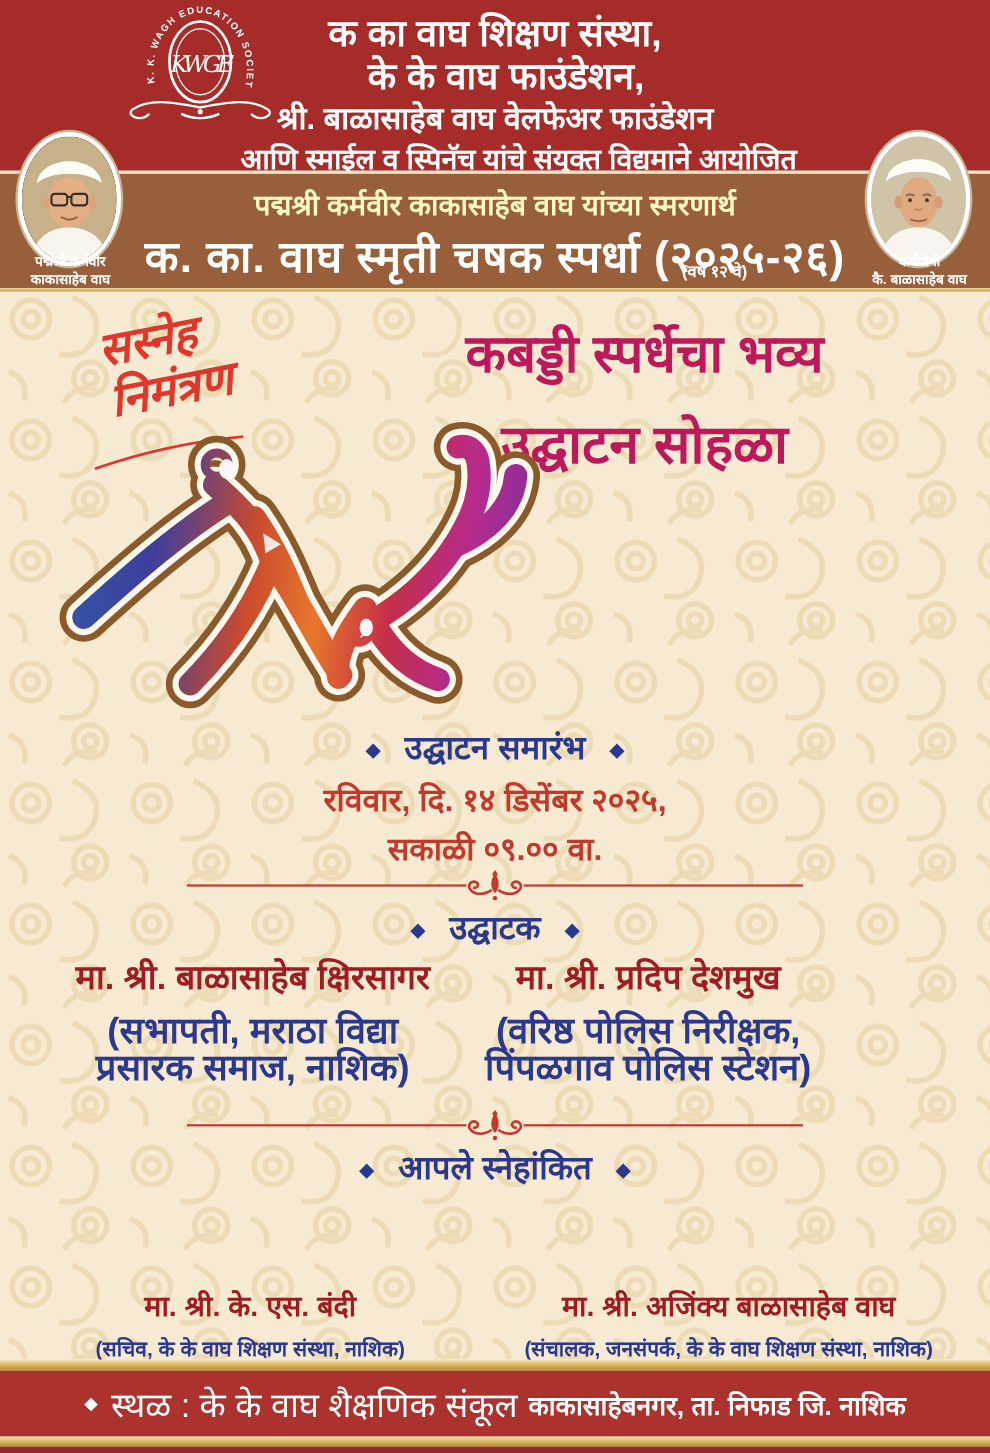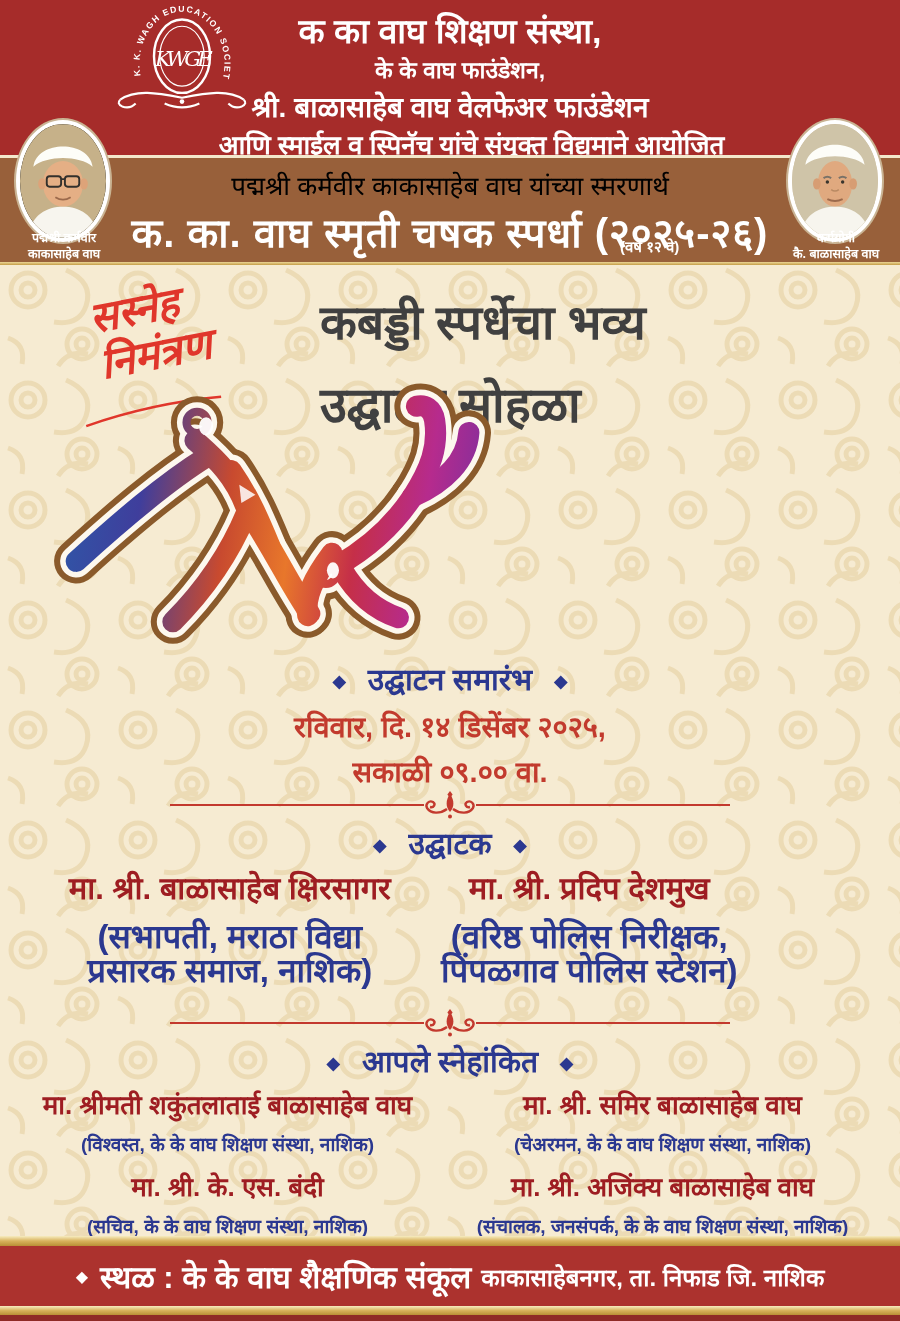--- a/index.html
+++ b/index.html
@@ -8,49 +8,49 @@
   .card {
     position:relative; width:900px; height:1321px; margin:0 auto;
     background:#F6EBD2; overflow:hidden;
   }
   .abs { position:absolute; }
 
   
   .red-band { left:0; top:0; width:900px; height:157px; background:#A62C2A; }
   .hdr-text { left:0; right:0; top:10px; text-align:center; color:#fff; }
   .hdr-l1 { font-size:34px; font-weight:bold; line-height:42px; }
-  .hdr-l2 { font-size:23px; font-weight:bold; line-height:36px;margin-left:20px; }
+  .hdr-l2 { font-size:34px; font-weight:bold; line-height:36px;margin-left:20px; }
   .hdr-l3 { font-size:28px; font-weight:bold; line-height:39px; }
   .hdr-l4 { font-size:26px; font-weight:bold; line-height:37px;margin-left:43px; }
   .logo-box { left:114px; top:6px; width:136px; height:112px; }
 
   
   .cream-line { left:0; top:155px; width:900px; height:3px; background:#F3E8CC; }
   .brown-band { left:0; top:158px; width:900px; height:104px; background:#98603A; text-align:center; color:#fff; }
-  .brown-l1 { padding-top:9px; font-size:26px; font-weight:normal; color:#000000; }
+  .brown-l1 { padding-top:9px; font-size:26px; font-weight:bold; color:#fef9c3; }
   .brown-l2 { font-size:40px; font-weight:bold; margin-top:1px; letter-spacing:1px; }
   .year-note { position:absolute; left:620px; top:78px; width:140px; font-size:15px; font-weight:bold; text-align:left; }
   .gold-line { left:0; top:262px; width:900px; height:3px; background:linear-gradient(180deg,#ecd697,#c49d46); }
 
   
   .photo { width:94px; height:122px; border-radius:50%; overflow:hidden;
            border:4px solid #ffffff; box-shadow:0 0 0 2px #c9b393; background:#cdbd9e; }
   .photo-left { left:16px; top:120px; }
   .photo-right { left:788px; top:120px; }
   .photo-cap { width:128px; text-align:center; color:#ffffff; font-size:12.5px; font-weight:bold; line-height:16px; }
   .cap-left { left:0px; top:230px; }
   .cap-right { left:772px; top:230px; }
 
   
   .bg-pattern { left:0; top:262px; width:900px; height:974px; }
   .invite-script { left:28px; top:286px; width:230px; transform:rotate(-11deg);
     color:#E0362B; font-family:"DejaVu Serif", serif; font-style:italic; font-weight:bold;
     font-size:42px; line-height:47px; text-align:center; }
   .invite-script .l2 { padding-left:26px; }
-  .main-title { left:320px; right:48px; top:296px; text-align:left; color:#404040; font-weight:bold; }
+  .main-title { left:320px; right:48px; top:296px; text-align:center; color:#be185d; font-weight:bold; }
   .mt-l1 { font-size:48px; line-height:54px; }
   .mt-l2 { font-size:49px; line-height:54px; margin-top:28px; }
   .kabaddi-art { left:18px; top:364px; width:495px; height:302px; }
 
   .center-line { left:0; right:0; text-align:center; }
   .sec-head { font-size:30px; font-weight:bold; color:#2B3890; }
   .sec-head .dia { font-size:17px; vertical-align:3px; margin:0 22px; color:#2B3890; }
   .ceremony-head { top:658px; }
   .date-line { top:706px; font-size:29px; font-weight:bold; color:#C23A2D; }
   .time-line { top:751px; font-size:29px; font-weight:bold; color:#C23A2D; }
@@ -72,21 +72,21 @@
   .hosts-row2 { top:1168px; }
   .host-col { flex:1; text-align:center; }
   .host-name { font-size:26px; font-weight:bold; color:#9E1D22; }
   .host-detail { font-size:19px; font-weight:bold; color:#2B3890; margin-top:9px; }
 
   
   .gold1 { left:0; top:1236px; width:900px; height:10px; background:linear-gradient(180deg,#f7ecc0,#d8b25c,#b98f35); }
   .venue-bar { left:0; top:1246px; width:900px; height:60px; background:#AC322E; color:#fff;
                display:flex; align-items:center; justify-content:center; }
   .venue-bullet { font-size:16px; margin-right:12px; }
-  .venue-bold { font-size:31px; font-weight:bold; margin-right:10px; }
+  .venue-bold { font-size:31px; font-weight:normal; margin-right:10px; }
   .venue-rest { font-size:24px; font-weight:bold; }
   .gold2 { left:0; top:1306px; width:900px; height:9px; background:linear-gradient(180deg,#f7ecc0,#d8b25c,#b98f35); }
   .red-base { left:0; top:1315px; width:900px; height:6px; background:#8F2A26; }
 </style>
 </head>
 <body>
 
 <div class="card">
 
   <svg class="abs bg-pattern" viewBox="0 0 900 974" preserveAspectRatio="none">
@@ -275,30 +275,20 @@
       <path d="M-3,4 C-10,9 -19,9 -23,3 C-25,-1 -21,-5 -17,-3 C-14,-1 -16,3 -20,2" fill="none" stroke="#C3392E" stroke-width="2.4"></path>
       <path d="M3,4 C10,9 19,9 23,3 C25,-1 21,-5 17,-3 C14,-1 16,3 20,2" fill="none" stroke="#C3392E" stroke-width="2.4"></path>
       <circle cx="0" cy="11.5" r="2" fill="#C3392E"></circle>
     </svg>
     <div class="line"></div>
   </div>
 
   <div class="abs center-line sec-head sec-hosts">
     <span class="dia">◆</span><span>आपले स्नेहांकित</span><span class="dia">◆</span>
   </div>
-  <div class="abs hosts-row hosts-row1">
-    <div class="host-col">
-      <div class="host-name">मा. श्रीमती शकुंतलाताई बाळासाहेब वाघ</div>
-      <div class="host-detail">(विश्वस्त, के के वाघ शिक्षण संस्था, नाशिक)</div>
-    </div>
-    <div class="host-col">
-      <div class="host-name">मा. श्री. समिर बाळासाहेब वाघ</div>
-      <div class="host-detail">(चेअरमन, के के वाघ शिक्षण संस्था, नाशिक)</div>
-    </div>
-  </div>
   <div class="abs hosts-row hosts-row2">
     <div class="host-col">
       <div class="host-name">मा. श्री. के. एस. बंदी</div>
       <div class="host-detail">(सचिव, के के वाघ शिक्षण संस्था, नाशिक)</div>
     </div>
     <div class="host-col">
       <div class="host-name">मा. श्री. अजिंक्य बाळासाहेब वाघ</div>
       <div class="host-detail">(संचालक, जनसंपर्क, के के वाघ शिक्षण संस्था, नाशिक)</div>
     </div>
   </div>

